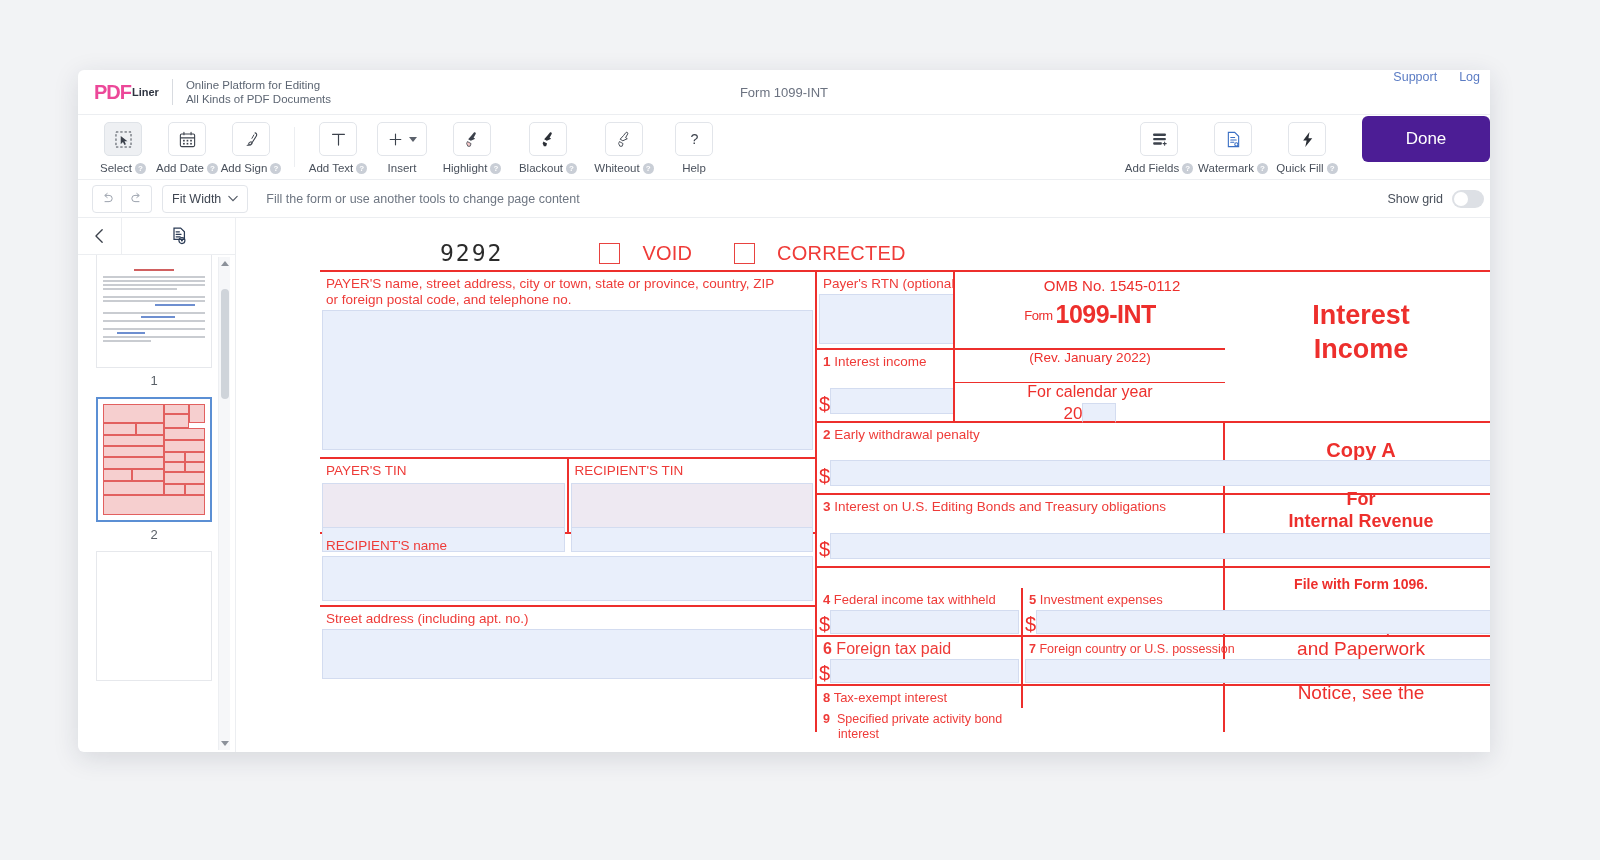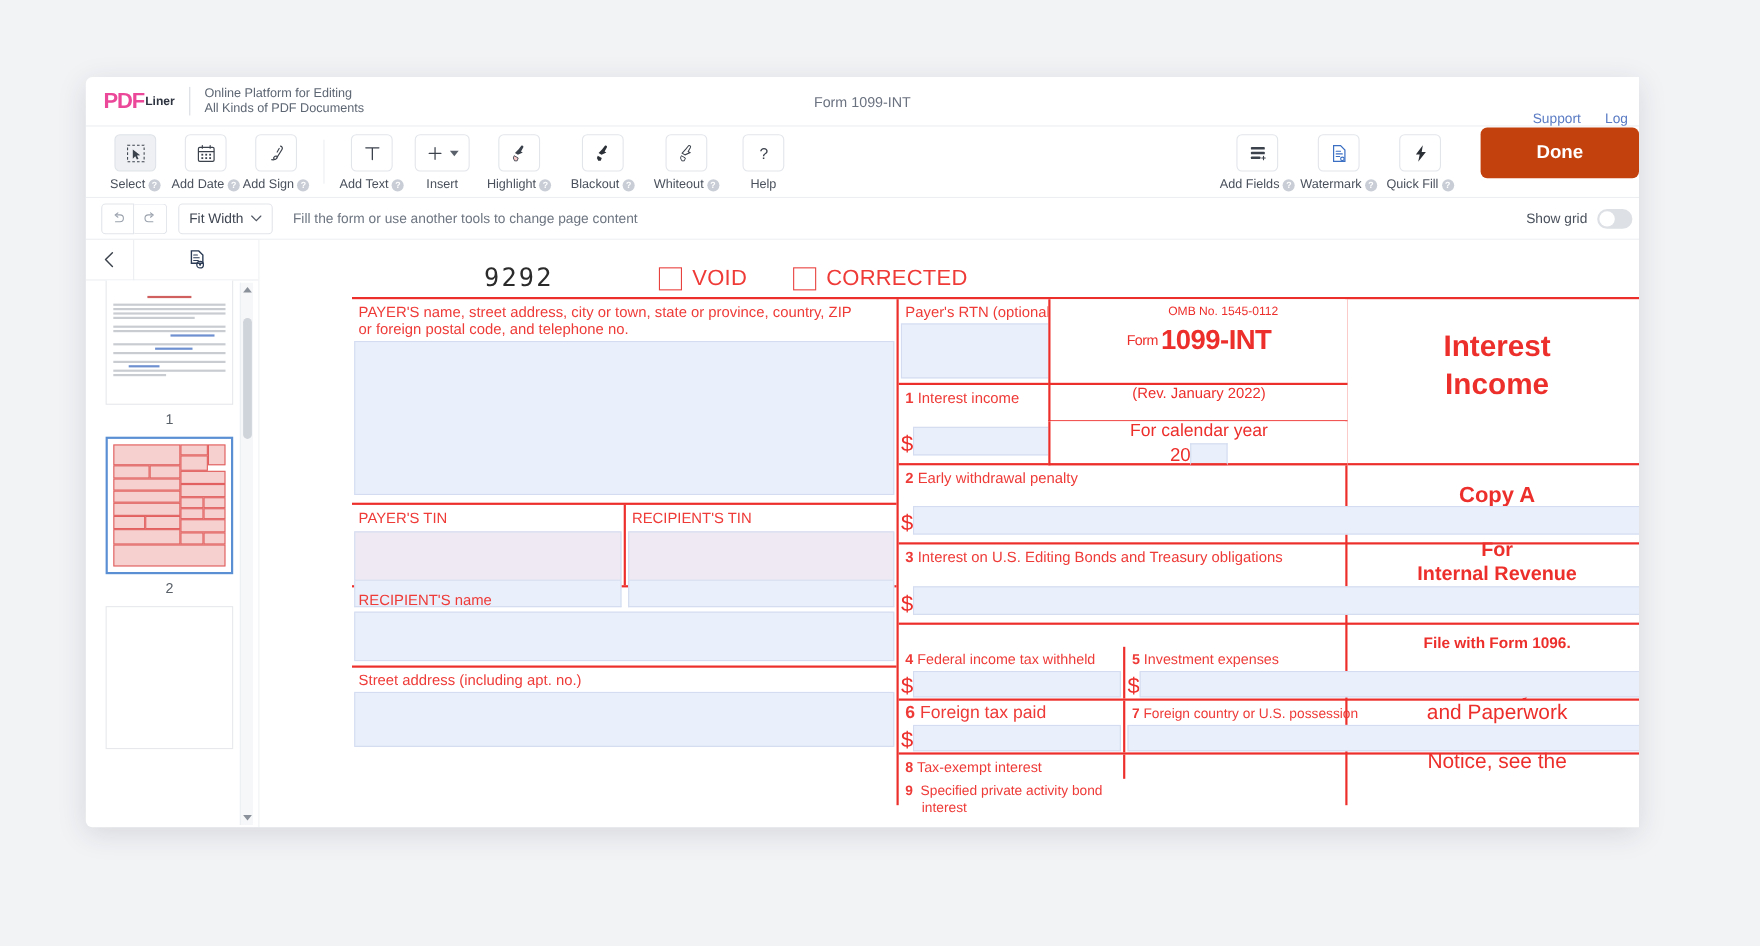--- a/index.html
+++ b/index.html
@@ -30,21 +30,21 @@
   .logo-mark { font-size: 20px; font-weight: 700; color: #ec4899; letter-spacing: -1px; line-height: 1; font-family:"Liberation Sans",sans-serif;}
   .logo-liner { font-size: 11px; font-weight: 700; color: #2e3440; margin-left: 1px; }
   .logo-div { width:1px; height:26px; background:#d8dbe0; margin:0 13px; }
   .tagline { font-size: 11.5px; color:#5d6673; line-height:14px; }
   .hdr-title {
     position:absolute; left:0; right:0; text-align:center;
     font-size: 13px; color:#6b7280; pointer-events:none;
   }
   .hdr-right {
     position:absolute; right: 0px; top:0; height:45px;
-    display:flex; align-items:flex-end; gap:22px; padding-right: 10px;
+    display:flex; align-items:flex-start; gap:22px; padding-right: 10px;
   }
   .hdr-link { font-size:12.5px; color:#5b7cc4; cursor:pointer; white-space:nowrap; }
 
   
   .toolbar {
     height: 65px; border-bottom:1px solid #eceef1;
     display:flex; align-items:center; position:relative;
   }
   .tool-group { display:flex; align-items:flex-start; }
   .tool-group.left { padding-left: 14px; gap: 2px; }
@@ -65,23 +65,23 @@
   .q {
     width:11px; height:11px; border-radius:50%; background:#c9ced6; color:#fff;
     font-size:8px; line-height:11px; text-align:center; font-weight:700;
     display:inline-block;
   }
   .tool.wide { width:74px; }
   .tool.insert .box { width:50px; }
   .chev { width:0;height:0;border-left:4px solid transparent;border-right:4px solid transparent;border-top:5px solid #5b616b; margin-left:5px;}
   .tool-group.right { position:absolute; right:0; display:flex; align-items:flex-start; padding-right:0; }
   .done-btn {
-    width: 144px; height:46px; background:#c2410c; color:#fff;
+    width: 128px; height:46px; background:#4c1d95; color:#fff;
     border-radius:6px; display:flex; align-items:center; justify-content:center;
-    font-size:17px; font-weight:700; cursor:pointer; margin-left:18px; margin-top:-4px;
+    font-size:17px; font-weight:400; cursor:pointer; margin-left:18px; margin-top:-4px;
   }
 
   
   .subbar {
     height:38px; border-bottom:1px solid #eceef1;
     display:flex; align-items:center; padding-left:14px; position:relative;
   }
   .icon-btn {
     width:30px;height:28px;border:1px solid #e2e5ea;background:#fff;
     display:flex;align-items:center;justify-content:center;cursor:pointer;
@@ -138,42 +138,42 @@
 
   .canvas {
     flex:1; background:#fff; position:relative; overflow:hidden;
     padding-top: 12px;
   }
 
   
   .form-wrap { position:absolute; left:84px; top:18px; width:1180px; font-family:"Liberation Sans",sans-serif; }
   .ocr { font-family:"DejaVu Sans Mono", monospace; font-size:23px; color:#2b2b2b; letter-spacing:2px; }
   .topline { display:flex; align-items:center; height:34px; padding-left:120px; gap:0; }
-  .void-grp { display:flex; align-items:center; gap:9px; margin-left:96px; }
+  .void-grp { display:flex; align-items:center; gap:22px; margin-left:96px; }
   .cb { width:21px;height:21px;border:1.6px solid #e8423f; background:#fff; cursor:pointer;}
   .rlbl { color:#ef3b38; font-size:20px; letter-spacing:.2px; }
 
   .grid { border-top:2.5px solid #ed2f2c; display:flex; }
   .colL { width:497px; border-right:2.5px solid #ed2f2c; }
   .colM { width:408px; border-right:2.5px solid #ed2f2c; }
   .colR { width:272px; }
 
   .cell { border-bottom:2.5px solid #ed2f2c; position:relative; }
   .cell .cap { color:#ee3b38; font-size:13.5px; padding:4px 0 2px 6px; line-height:16px; }
   .cell .cap b { font-weight:700; }
   .fld { background:#e9effb; border:1px solid #d3dcf0; height:26px; }
   .fld.tin { background:#eee9f2; }
   .dollar { color:#ed2f2c; font-size:20px; line-height:20px; font-weight:500; }
 
   .row2 { display:flex; }
   .half { flex:1; }
   .half.b { border-right:2.5px solid #ed2f2c; }
 
   .rightbox { text-align:center; color:#ed2f2c; }
-  .omb { font-size:11px; padding-top:5px;margin-left:44px; }
+  .omb { font-size:15px; padding-top:5px;margin-left:44px; }
   .fnum { font-size:25px; font-weight:700; letter-spacing:-.5px; }
   .fnum small { font-size:13px; font-weight:400; vertical-align:3px; margin-right:3px;}
   .rev { font-size:13.5px; }
   .calyr { font-size:16px; }
   .yr20 { font-size:17px; }
   .yrbox { display:inline-block; width:34px;height:20px;background:#e9effb;border:1px solid #d3dcf0;border-bottom:2px solid #ed2f2c; vertical-align:-4px;}
   .bigtitle { color:#ed2f2c; font-size:27px; font-weight:700; text-align:center; line-height:34px; }
   .copy { color:#ed2f2c; font-weight:700; text-align:center; }
   .privacy { color:#ed2f2c; font-size:19px; text-align:center; line-height:22px;}
 </style>

